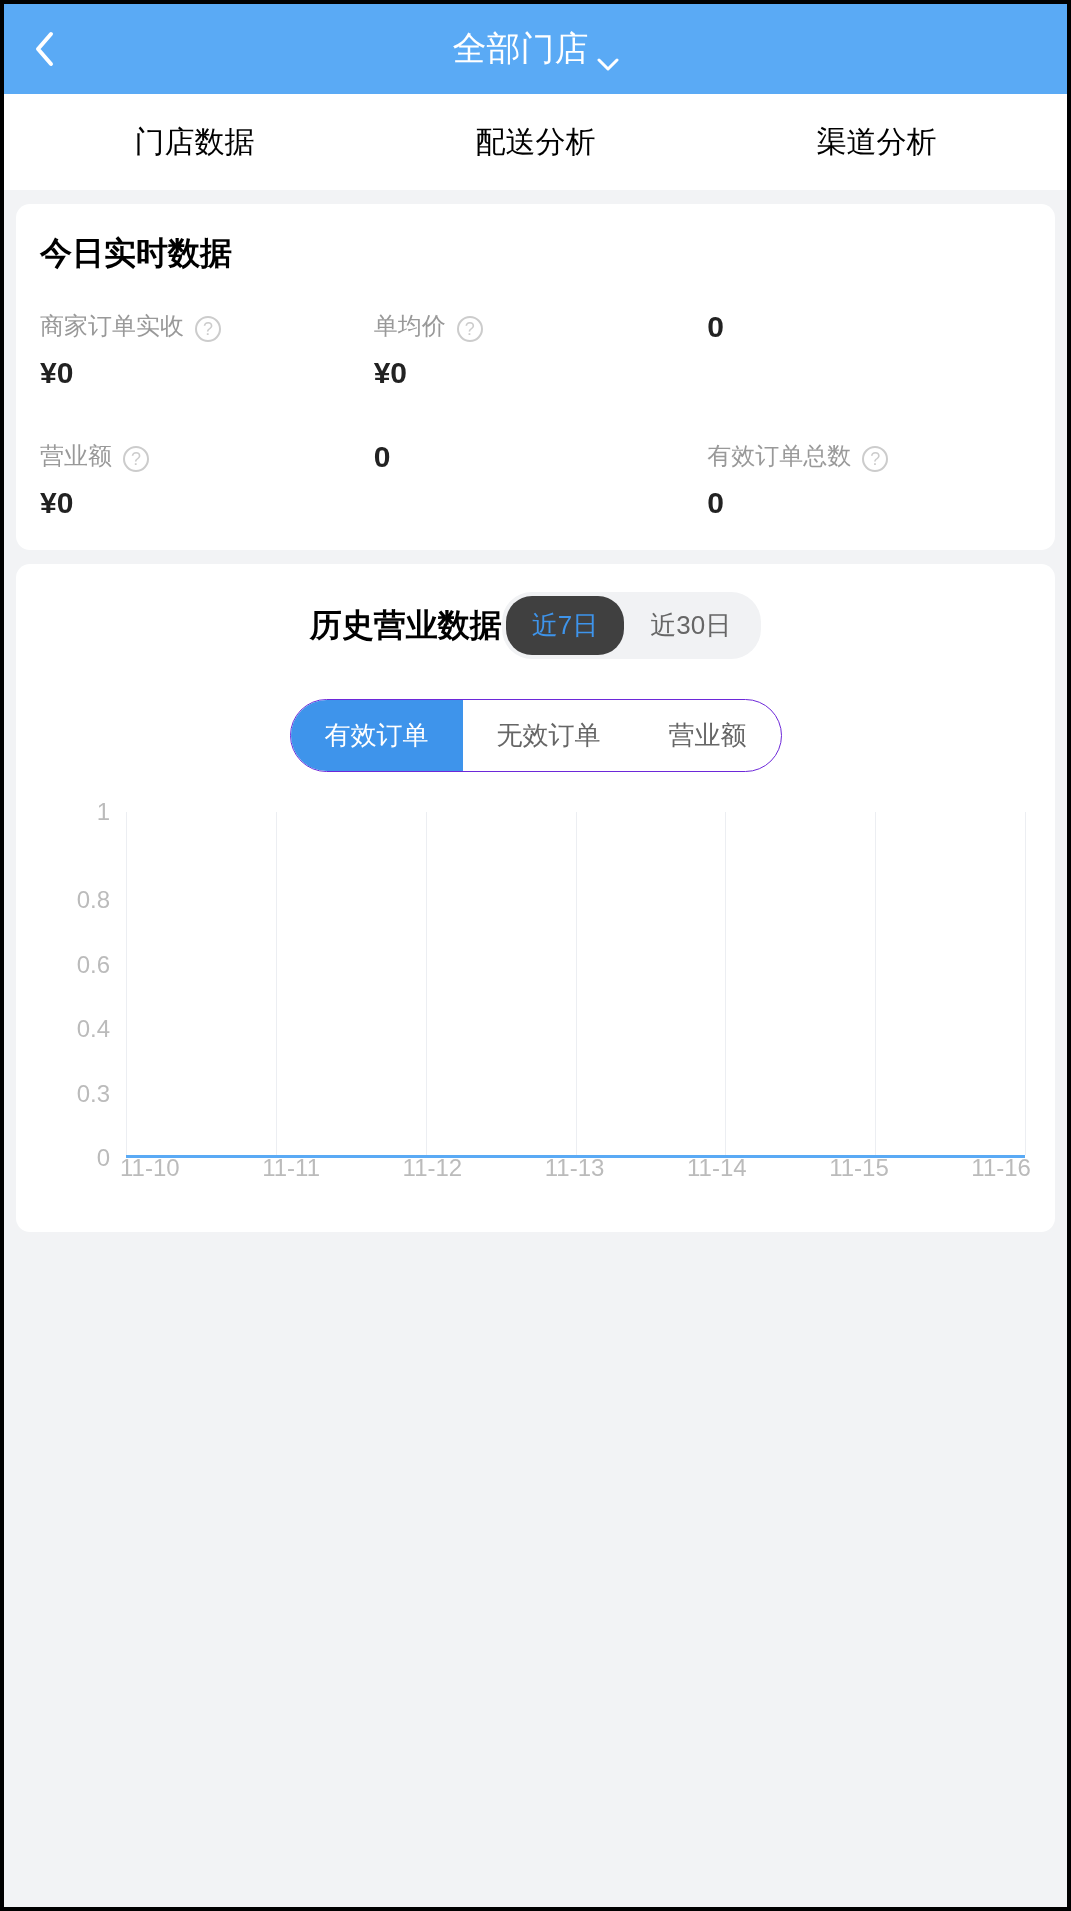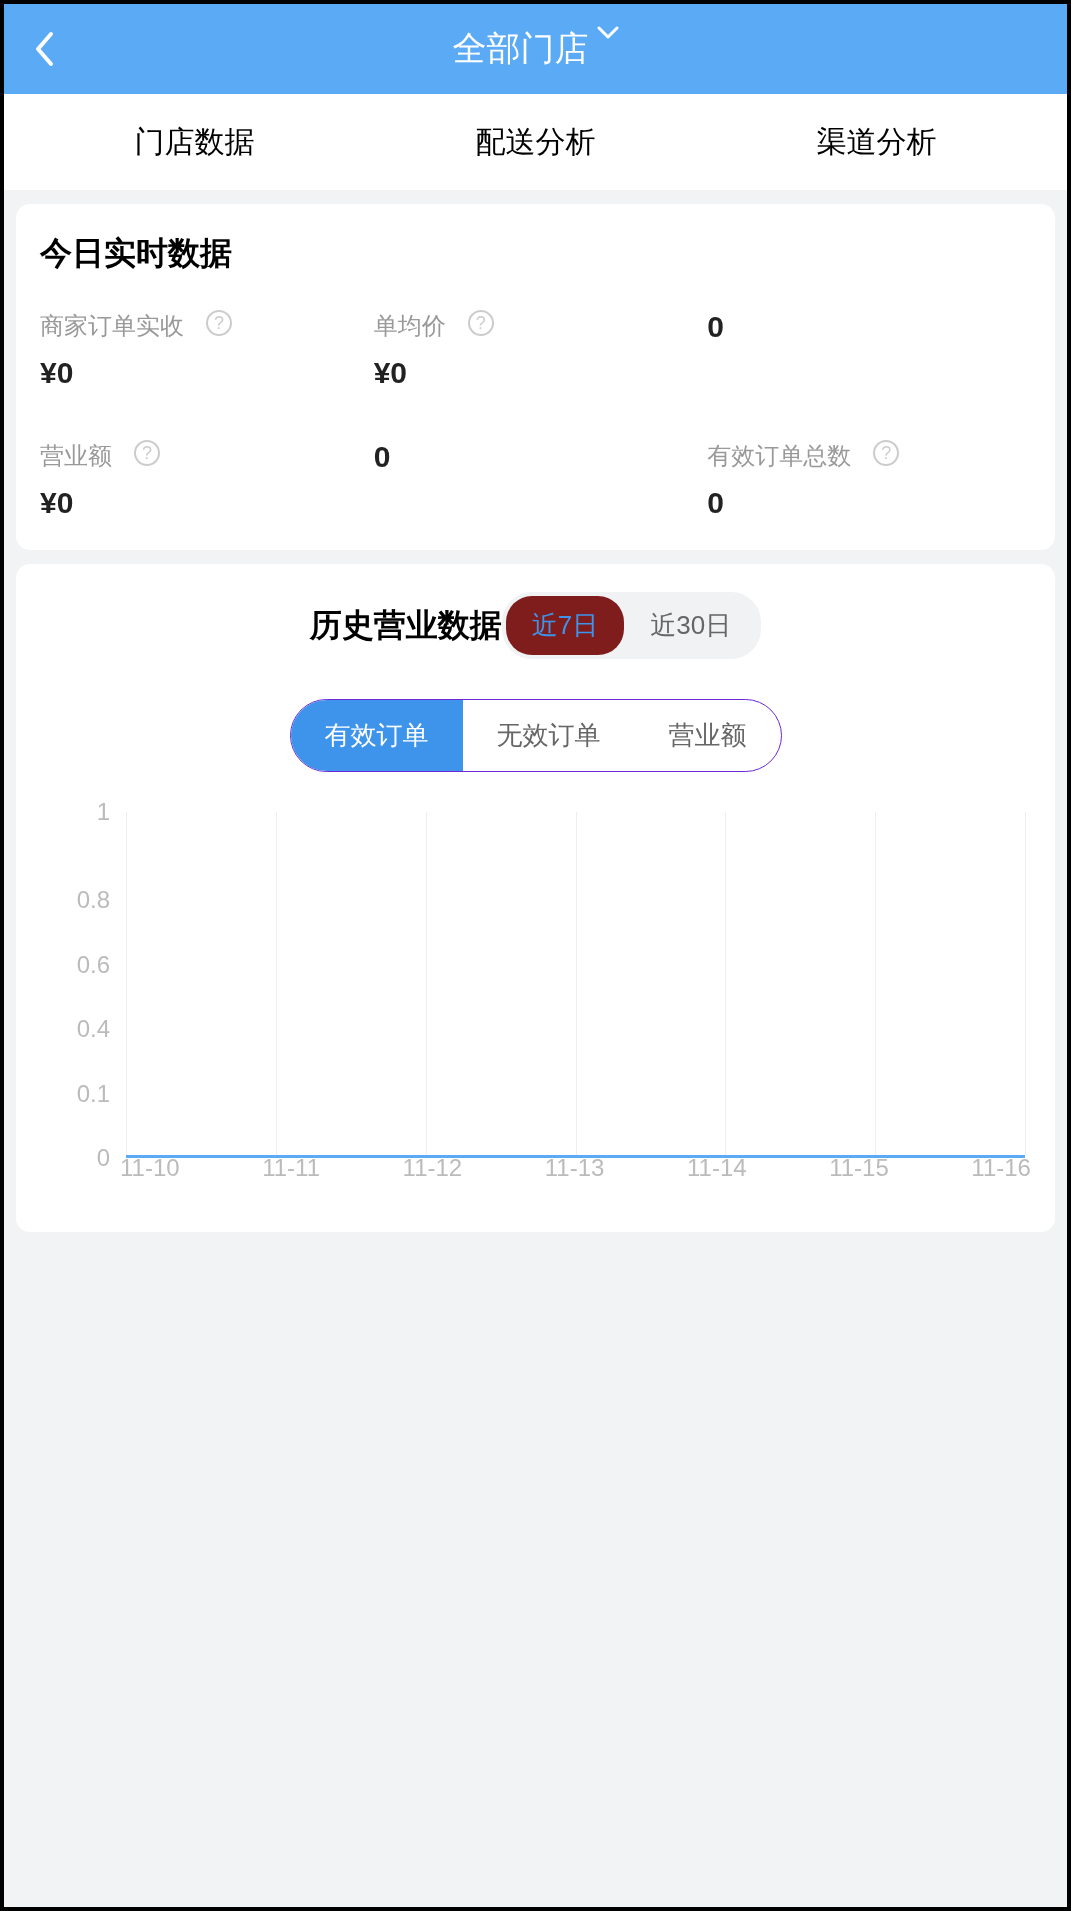--- a/index.html
+++ b/index.html
@@ -24,21 +24,21 @@
       width: 20px;
       height: 36px;
     }
     .back-btn svg { display: block; }
     .header-title {
       flex: 1;
       text-align: center;
       font-size: 34px;
       font-weight: 500;
       display: flex;
-      align-items: flex-start;
+      align-items: flex-end;
       justify-content: center;
       gap: 8px;
     }
     .chevron-down {
       display: inline-flex;
     }
     .tabbar {
       background: #fff;
       display: flex;
       height: 96px;
@@ -85,22 +85,22 @@
     .metrics {
       display: grid;
       grid-template-columns: repeat(3, 1fr);
       row-gap: 50px;
       column-gap: 10px;
     }
     .metric-label {
       font-size: 24px;
       color: #999;
       display: flex;
-      align-items: flex-start;
-      gap: 22px;
+      align-items: flex-end;
+      gap: 11px;
       margin-bottom: 14px;
     }
     .help-icon {
       display: inline-flex;
       width: 26px;
       height: 26px;
       border: 2px solid #ccc;
       border-radius: 50%;
       align-items: center;
       justify-content: center;
@@ -125,21 +125,21 @@
       border-radius: 30px;
       padding: 4px;
     }
     .range-opt {
       padding: 12px 26px;
       font-size: 26px;
       border-radius: 26px;
       color: #666;
     }
     .range-opt.active {
-      background: #7f1d1d;
+      background: #404040;
       color: #3e94eb;
     }
     .series-switch {
       display: flex;
       margin: 0 auto 40px;
       border: 1px solid #6d28d9;
       border-radius: 40px;
       width: fit-content;
       overflow: hidden;
     }
@@ -289,21 +289,21 @@
     <div class="series-opt"><span>无效订单</span></div>
     <div class="series-opt"><span>营业额</span></div>
   </div>
 
   <div class="chart-area">
     <div class="y-labels">
       <span>1</span>
       <span>0.8</span>
       <span>0.6</span>
       <span>0.4</span>
-      <span>0.1</span>
+      <span>0.3</span>
       <span>0</span>
     </div>
     <div class="plot">
       <div class="gridline" style="left:0%"></div>
       <div class="gridline" style="left:16.66%"></div>
       <div class="gridline" style="left:33.33%"></div>
       <div class="gridline" style="left:50%"></div>
       <div class="gridline" style="left:66.66%"></div>
       <div class="gridline" style="left:83.33%"></div>
       <div class="gridline" style="left:100%"></div>

